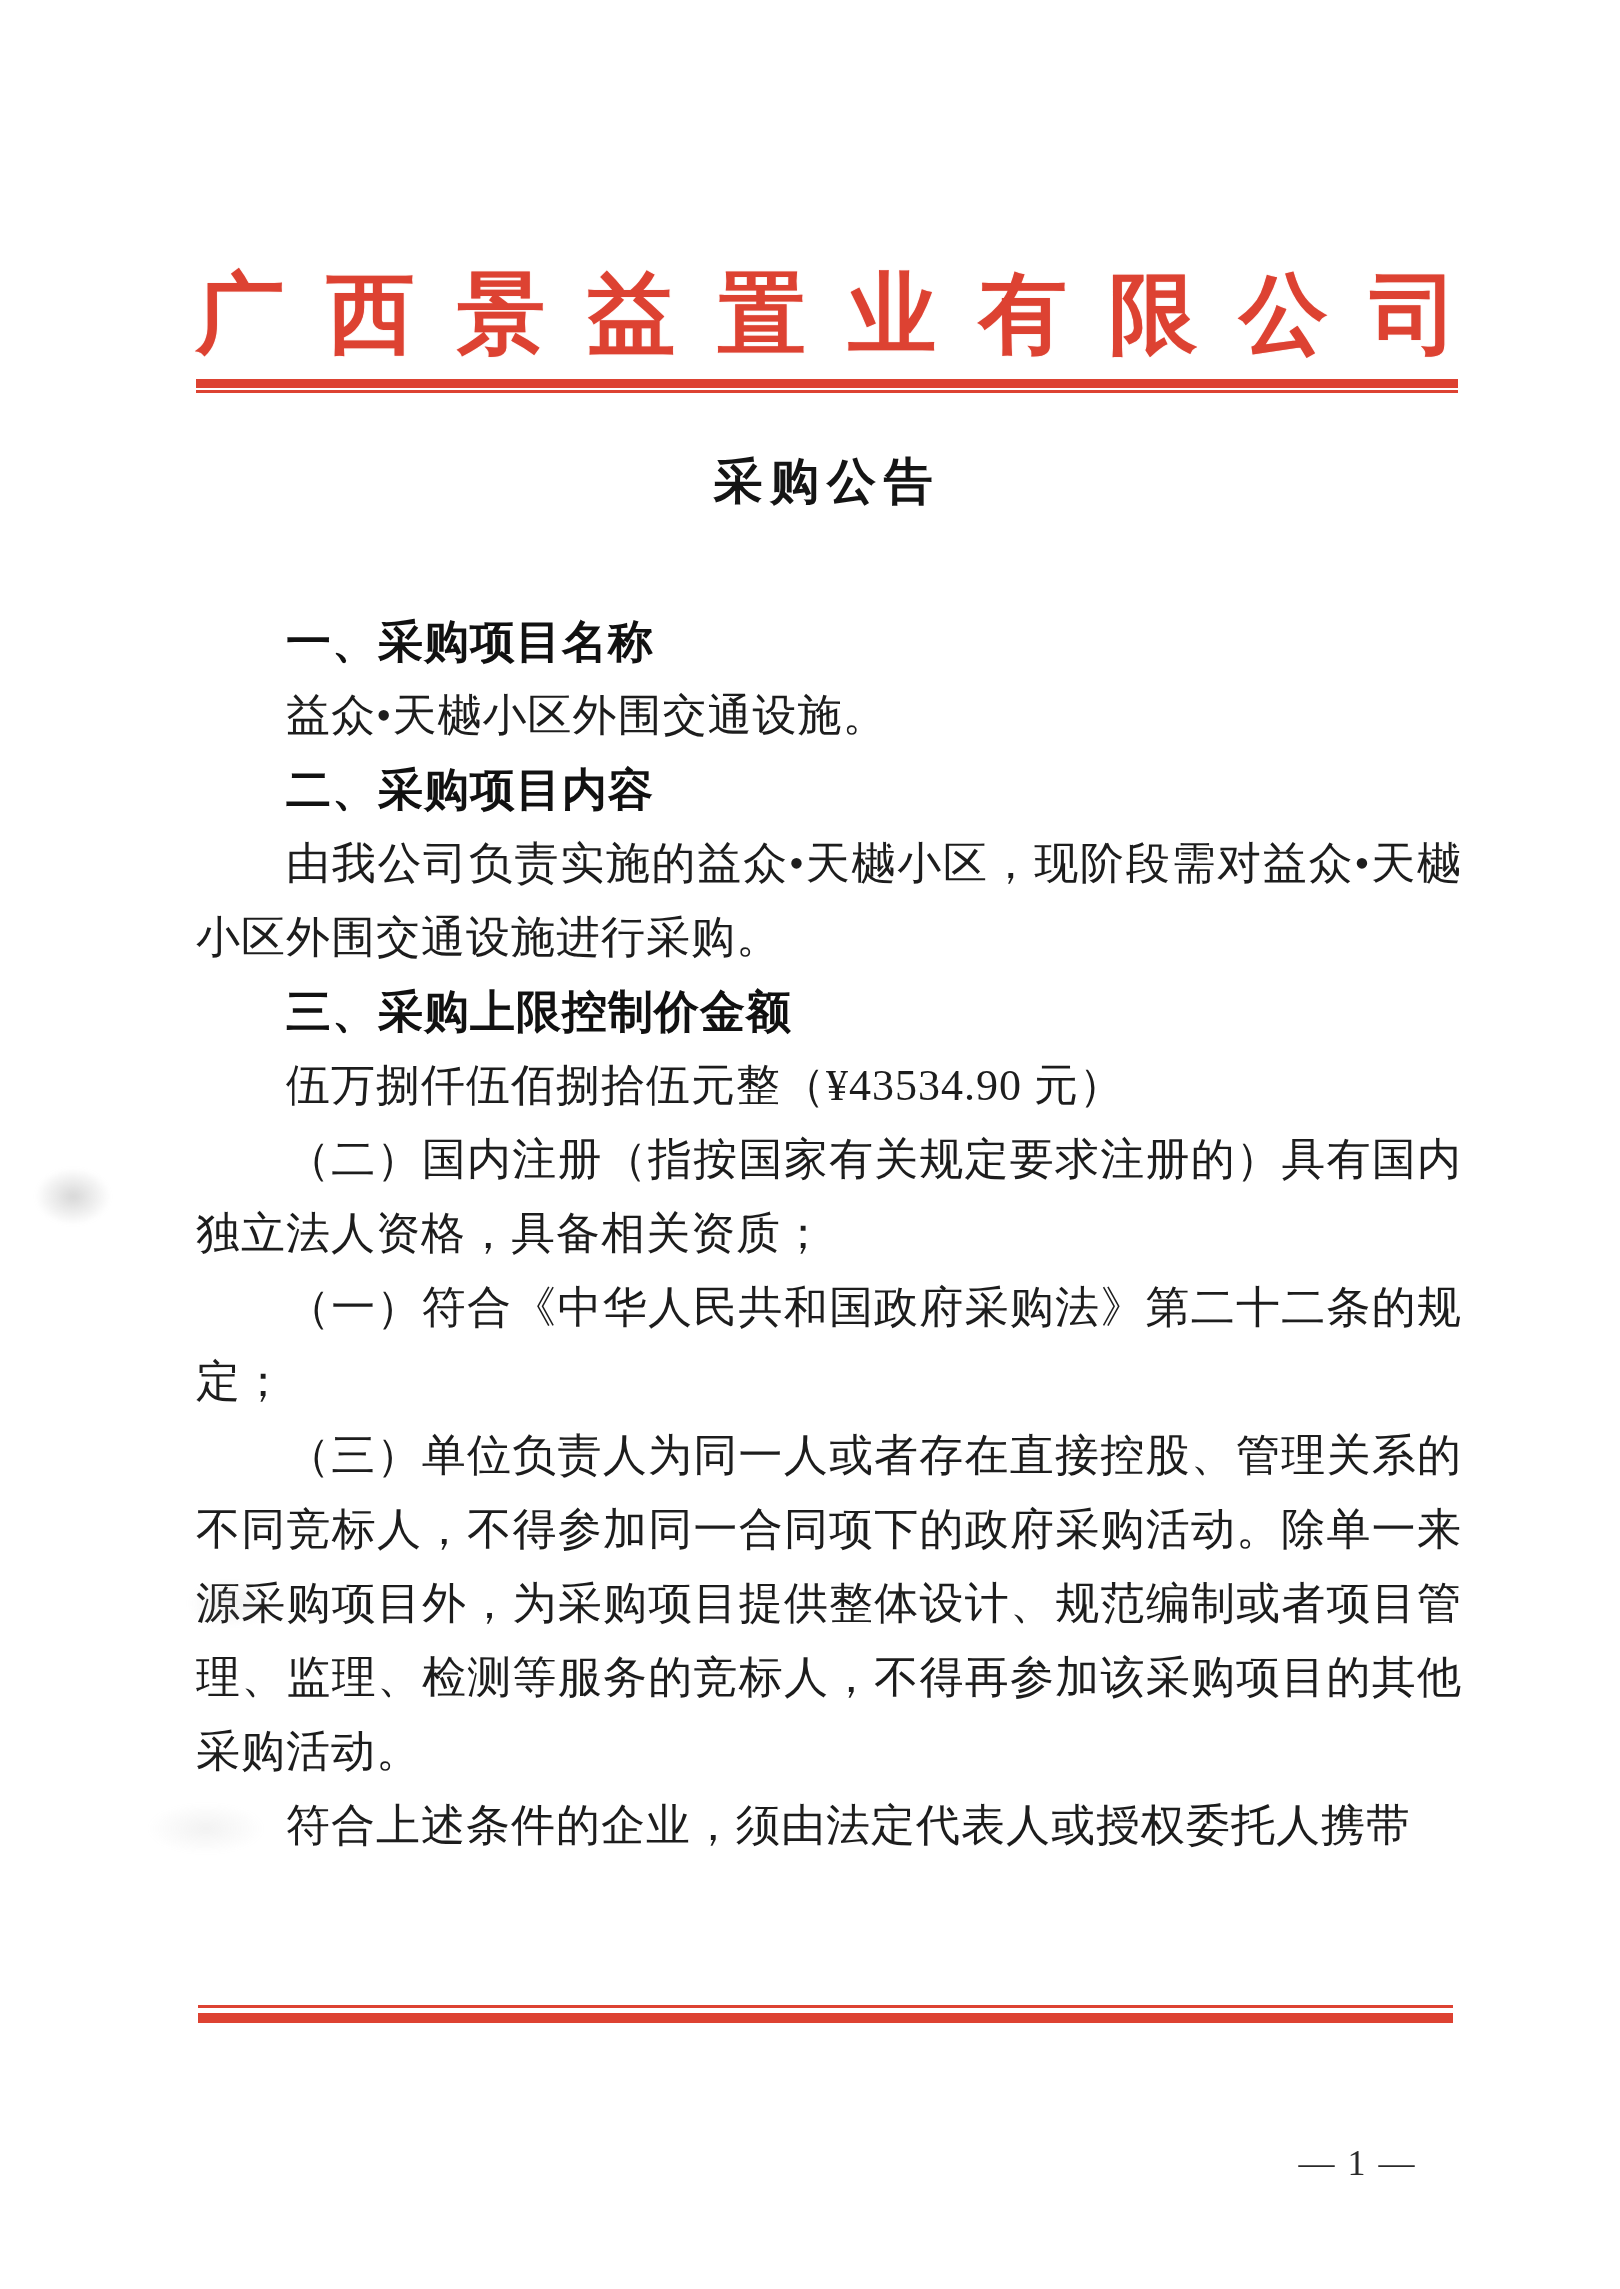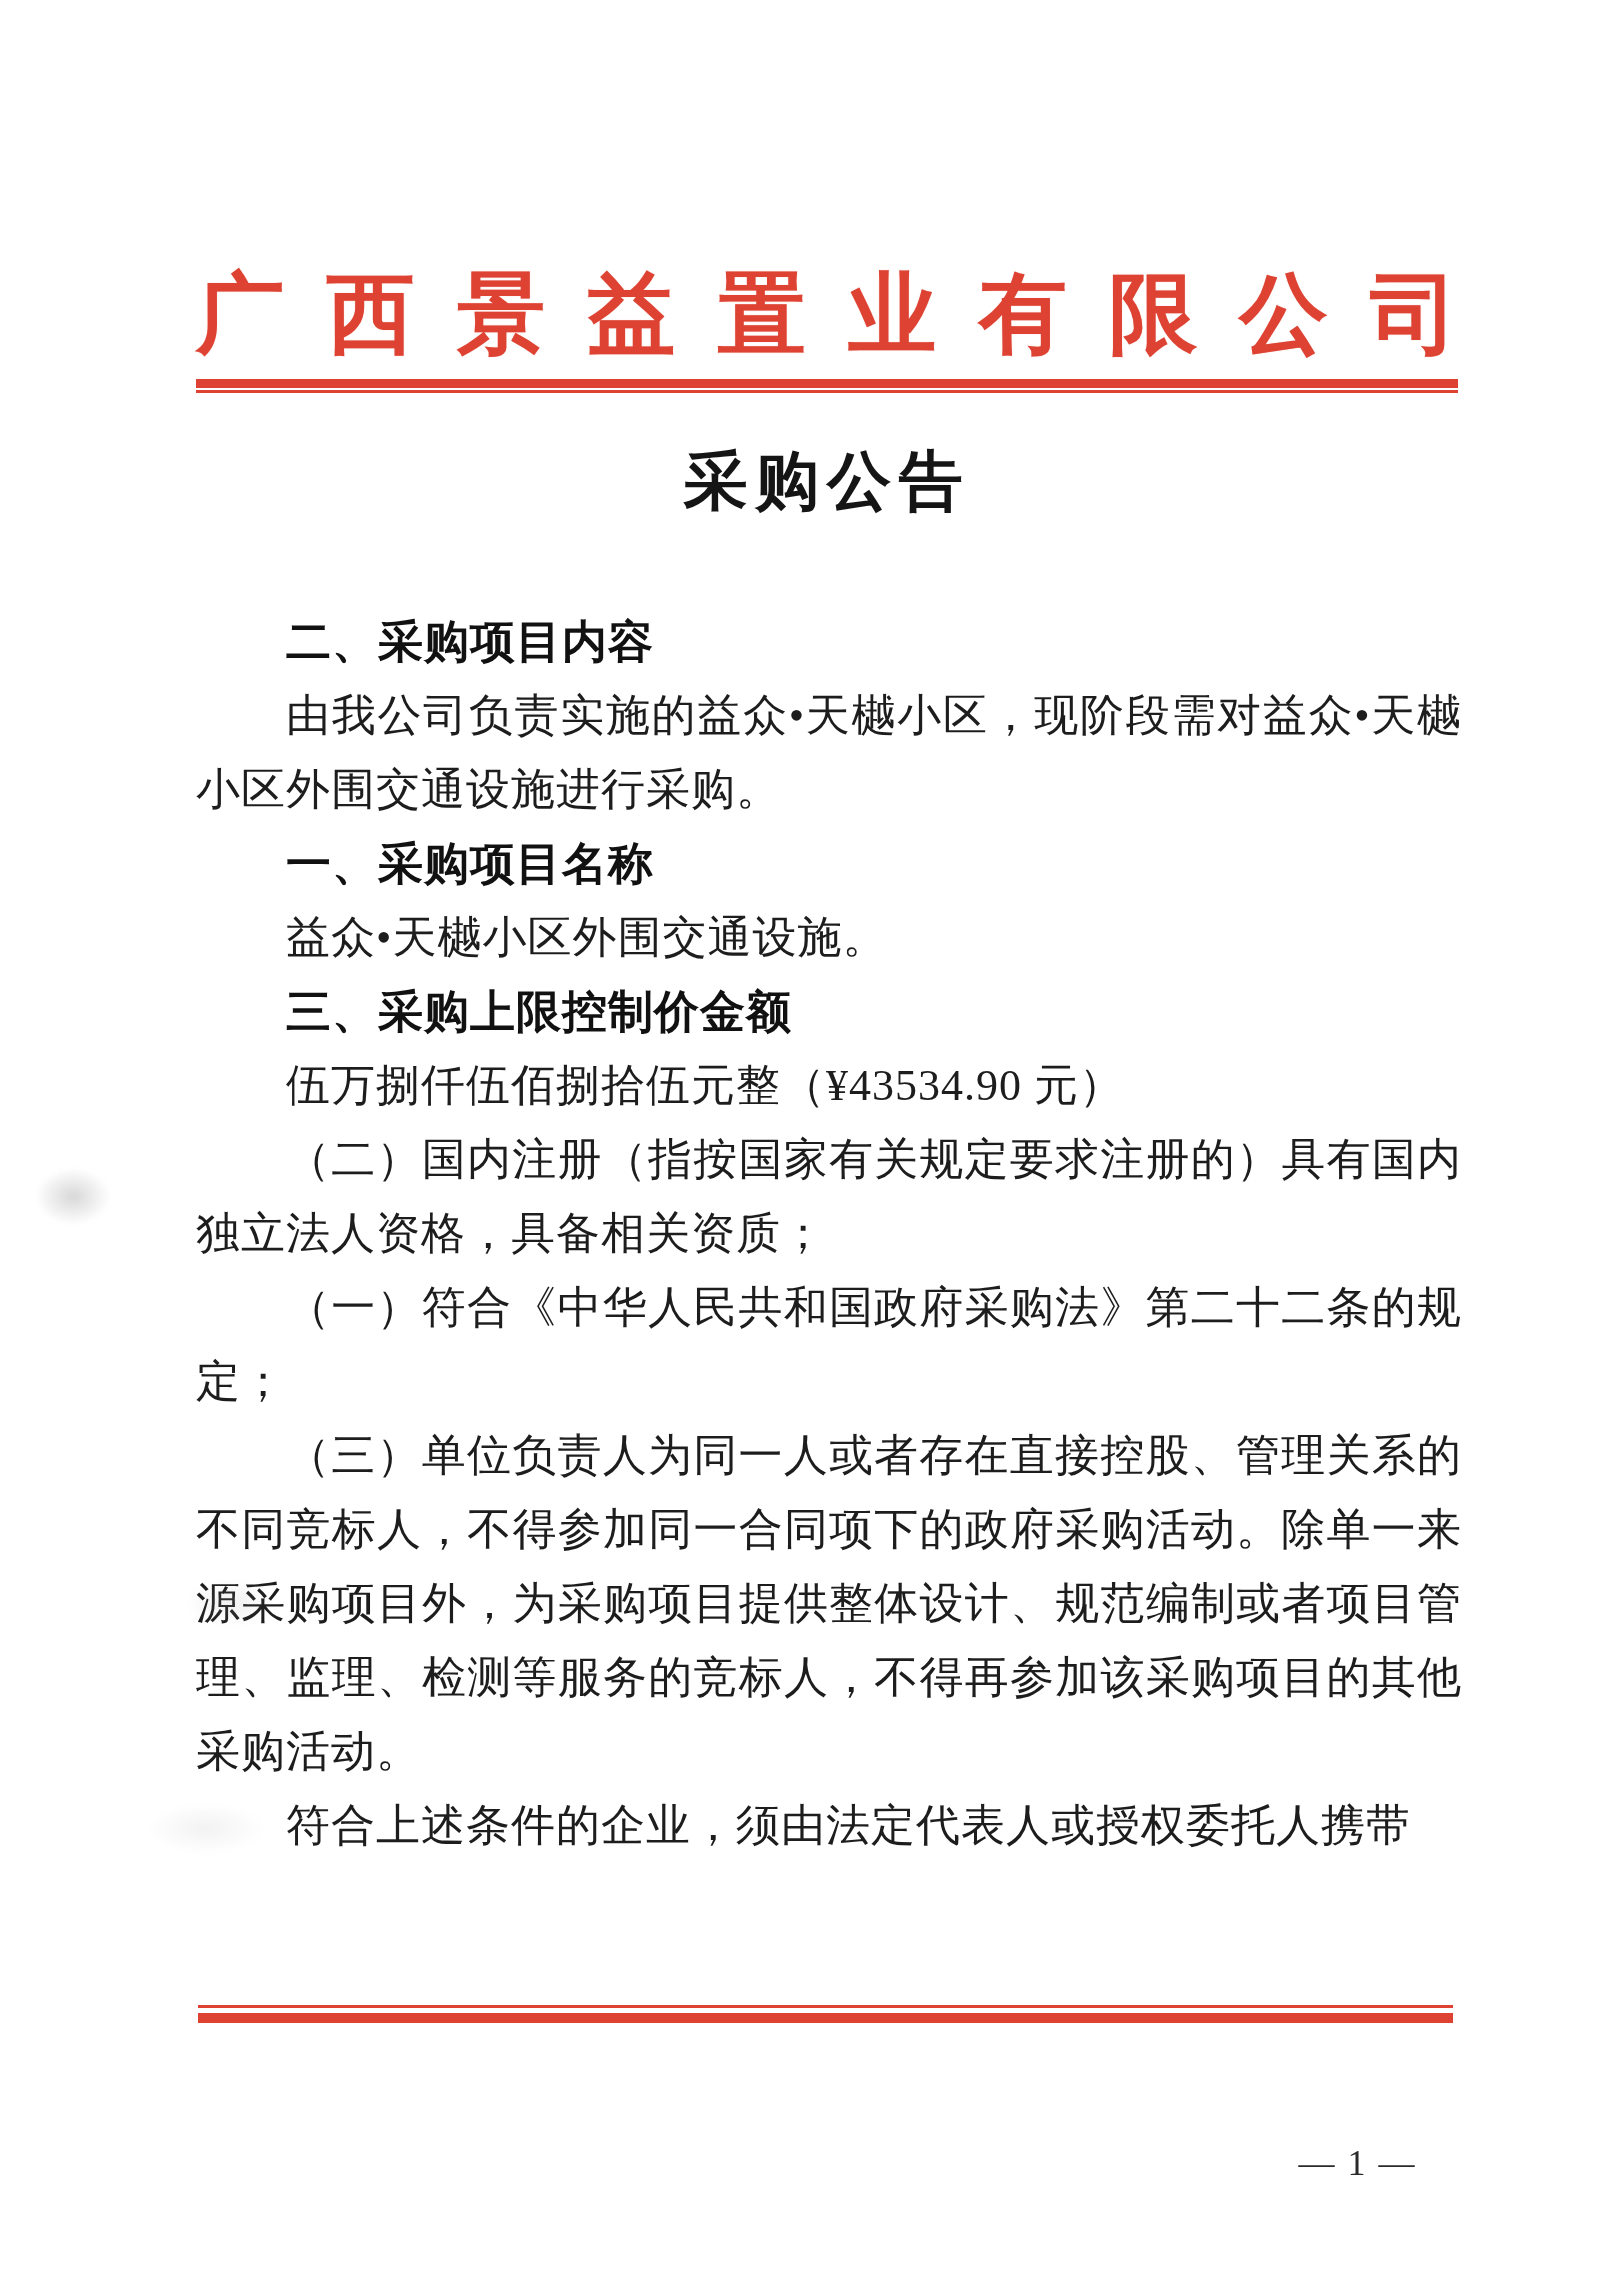--- a/index.html
+++ b/index.html
@@ -30,21 +30,21 @@
   .rule-thick{height:8.8px;background:var(--accent,#dd4232);}
   .rule-thin{height:2.9px;margin-top:2.9px;background:var(--accent,#dd4232);}
   
   .doc-title{
     position:absolute;
     left:196px;top:441px;width:1262px;
     margin:0;
     text-align:center;
     font-family:"Liberation Serif","DejaVu Serif",serif;
     font-weight:bold;
-    font-size:64px;
+    font-size:49px;
     line-height:82px;
     letter-spacing:7.8px;
     color:#151515;
   }
   
   .doc-body{
     position:absolute;
     left:196px;top:605px;width:1266px;
     font-size:44px;
     line-height:74px;
@@ -126,30 +126,30 @@
     <div class="rule-group">
       <div class="rule-thick"></div>
       <div class="rule-thin"></div>
     </div>
   </header>
 
   <h1 class="doc-title">采购公告</h1>
 
   <main class="doc-body">
   <section class="doc-section">
-    <h2 class="section-heading">二、采购项目内容</h2>
+    <h2 class="section-heading">一、采购项目名称</h2>
     <div class="section-paragraphs">
-          <p class="body-para">由我公司负责实施的益众•天樾小区，现阶段需对益众•天樾小区外围交通设施进行采购。</p>
+          <p class="body-para">益众•天樾小区外围交通设施。</p>
         </div>
   </section>
 
   <section class="doc-section">
-    <h2 class="section-heading">一、采购项目名称</h2>
+    <h2 class="section-heading">二、采购项目内容</h2>
     <div class="section-paragraphs">
-          <p class="body-para">益众•天樾小区外围交通设施。</p>
+          <p class="body-para">由我公司负责实施的益众•天樾小区，现阶段需对益众•天樾小区外围交通设施进行采购。</p>
         </div>
   </section>
 
   <section class="doc-section">
     <h2 class="section-heading">三、采购上限控制价金额</h2>
     <div class="section-paragraphs">
           <p class="body-para">伍万捌仟伍佰捌拾伍元整（¥43534.90 元）</p>
         </div>
   </section>
 

